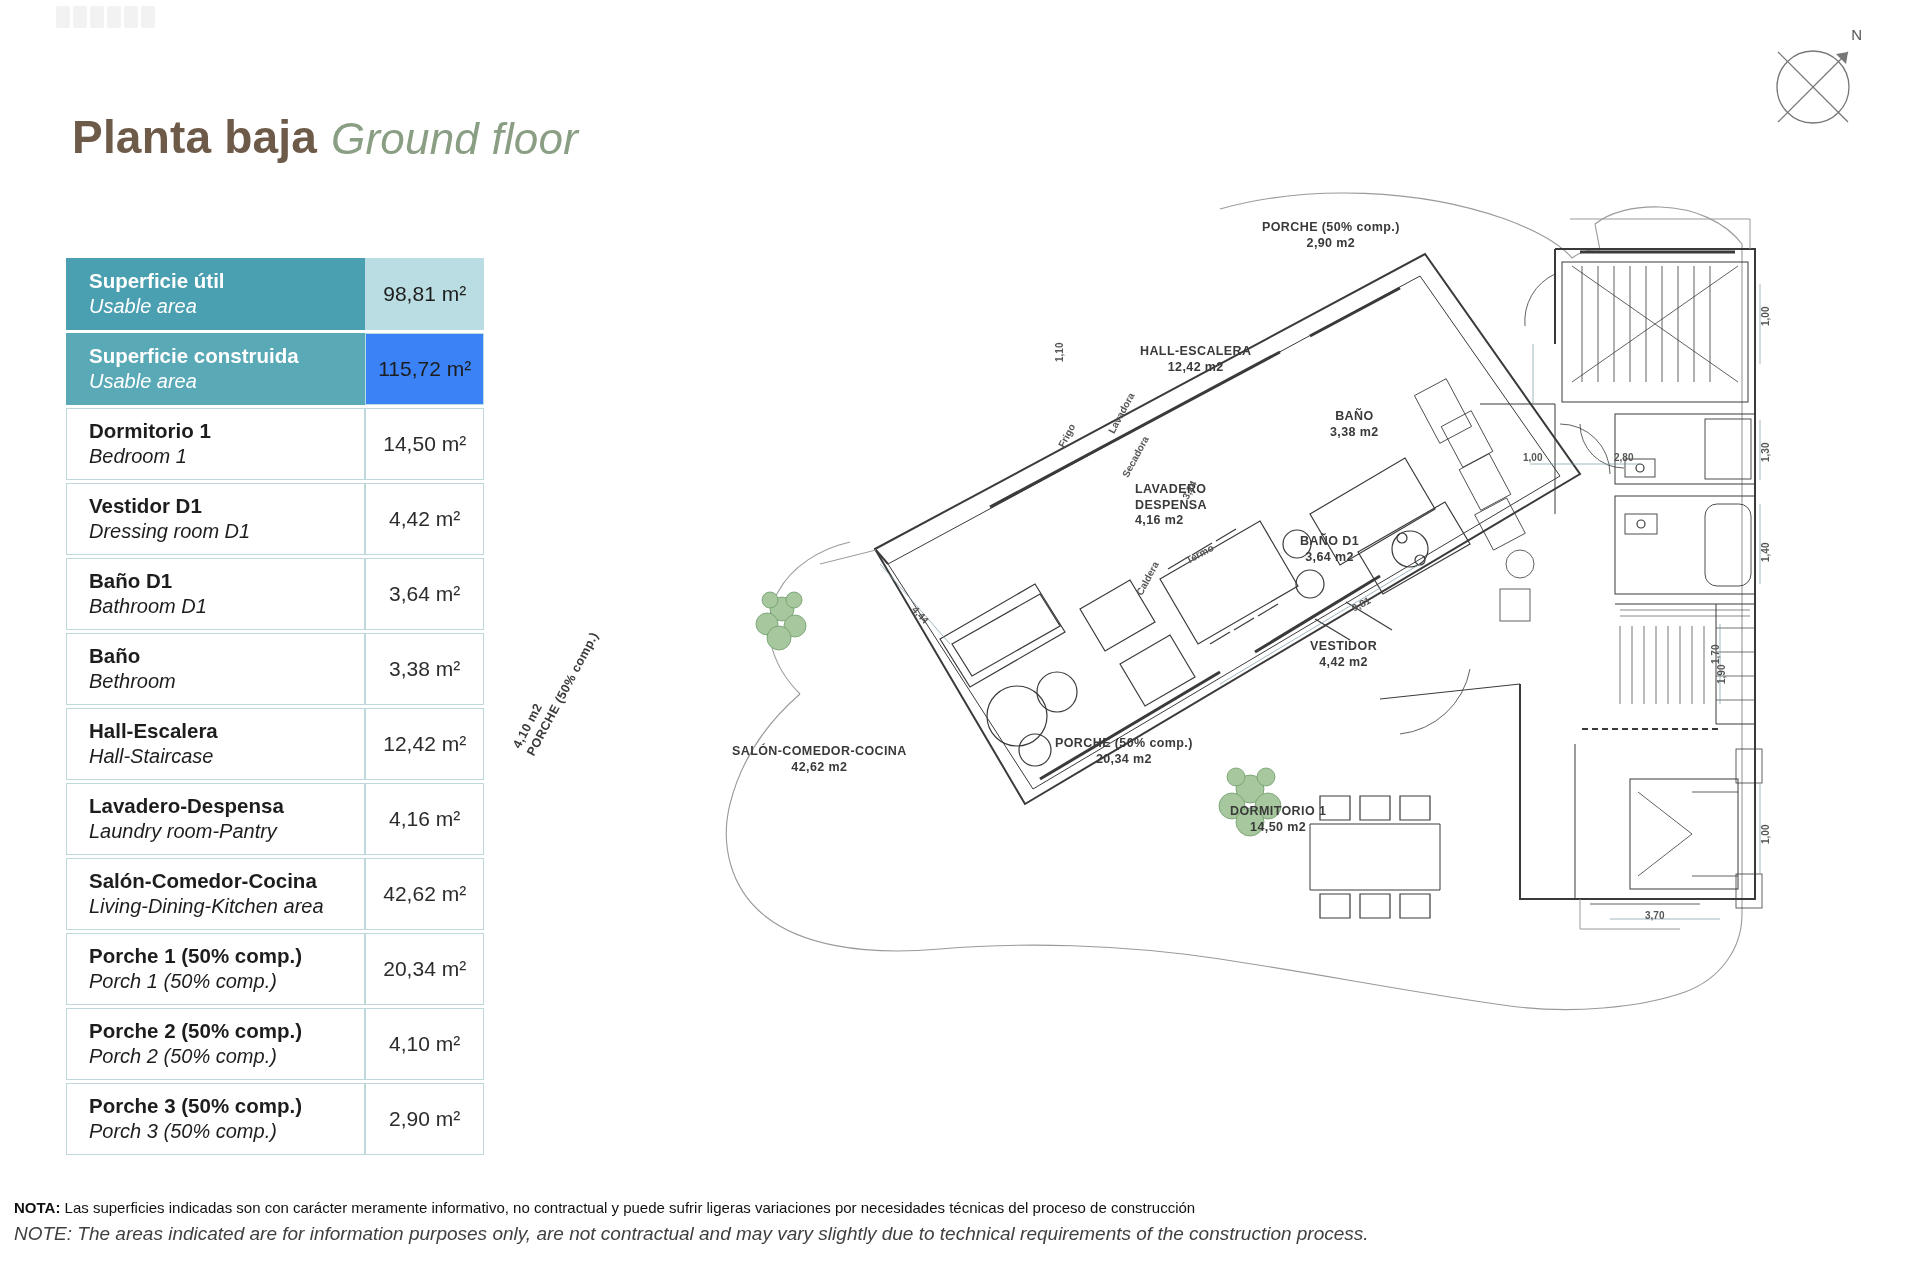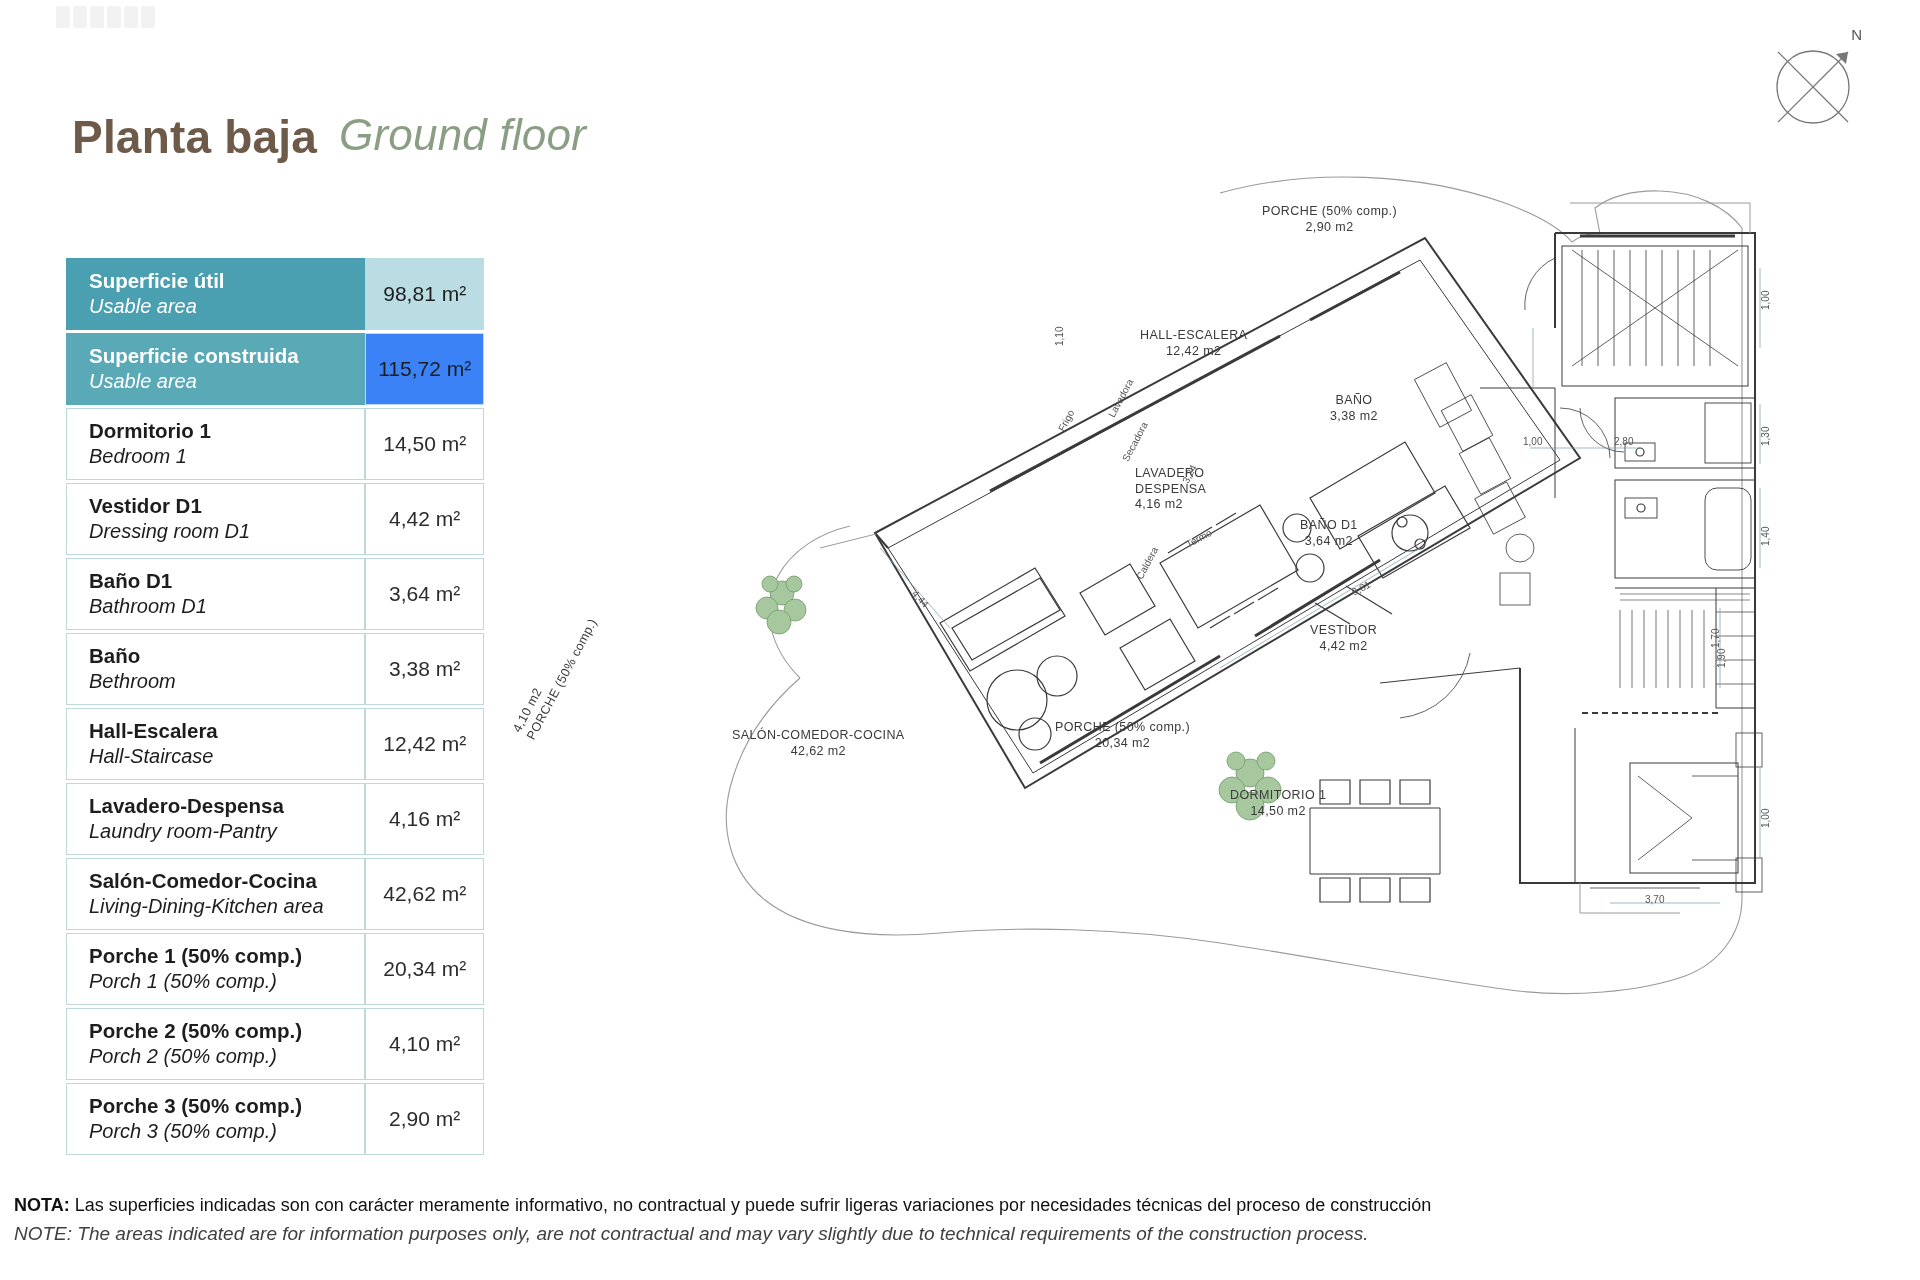--- a/index.html
+++ b/index.html
@@ -18,22 +18,22 @@
     height: 1280px;
     background: #ffffff;
   }
 
   
   .title-wrap {
     position: absolute;
     left: 72px;
     top: 110px;
     display: flex;
-    align-items: flex-start;
-    gap: 22px;
+    align-items: flex-end;
+    gap: 14px;
     white-space: nowrap;
   }
   .title-es {
     font-size: 46px;
     font-weight: bold;
     color: #6d5a48;
     letter-spacing: 0.2px;
   }
   .title-en {
     font-size: 44px;
@@ -120,40 +120,41 @@
 
   
   .notes {
     position: absolute;
     left: 8px;
     bottom: 32px;
     width: 1900px;
     padding-left: 6px;
   }
   .note-es {
-    font-size: 18px;
+    font-size: 15px;
     color: #111;
     line-height: 1.45;
   }
   .note-es b { font-weight: bold; }
   .note-en {
     font-size: 19px;
     font-style: italic;
     color: #404040;
     line-height: 1.45;
     margin-top: 2px;
   }
 
   
   .plan {
     position: absolute;
     left: 520px;
-    top: 28px;
+    top: 44px;
     width: 1400px;
     height: 1130px;
+    font-weight: bold;
   }
   .plan svg { display: block; }
 
   .plan-label {
     position: absolute;
     font-family: "Liberation Sans", sans-serif;
     color: #3a3a3a;
     text-align: center;
     line-height: 1.25;
     white-space: nowrap;

